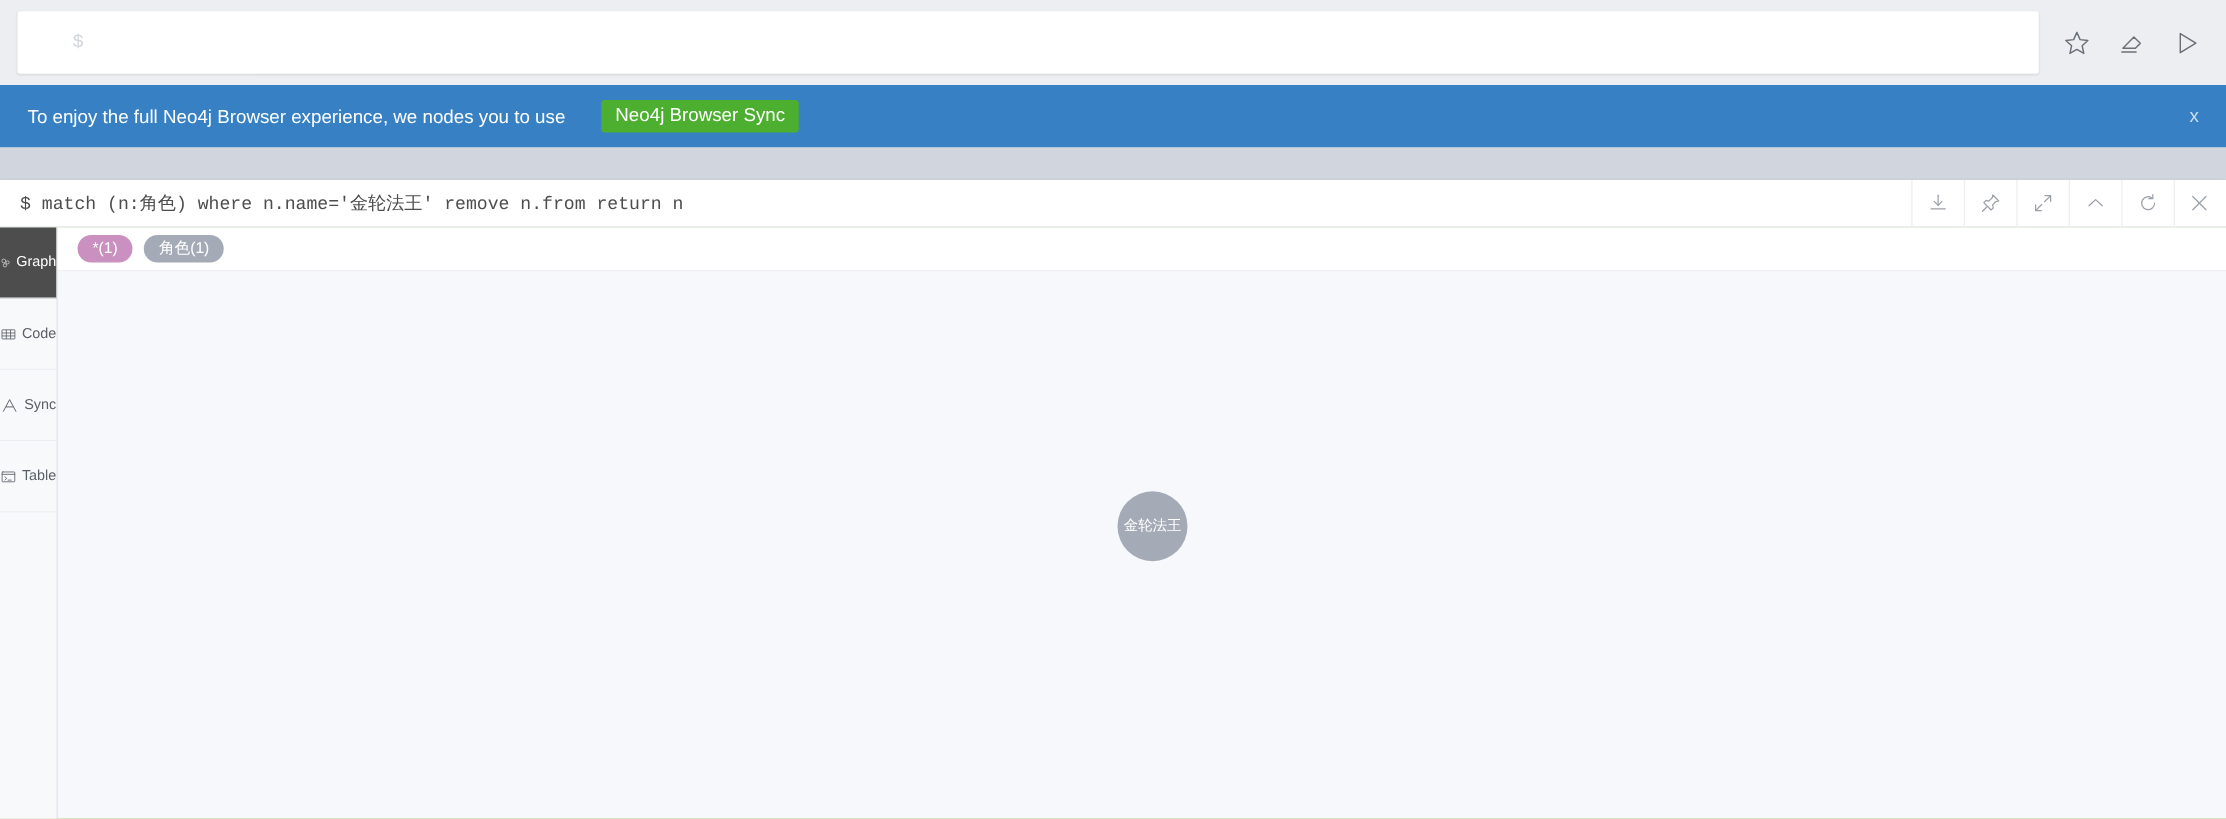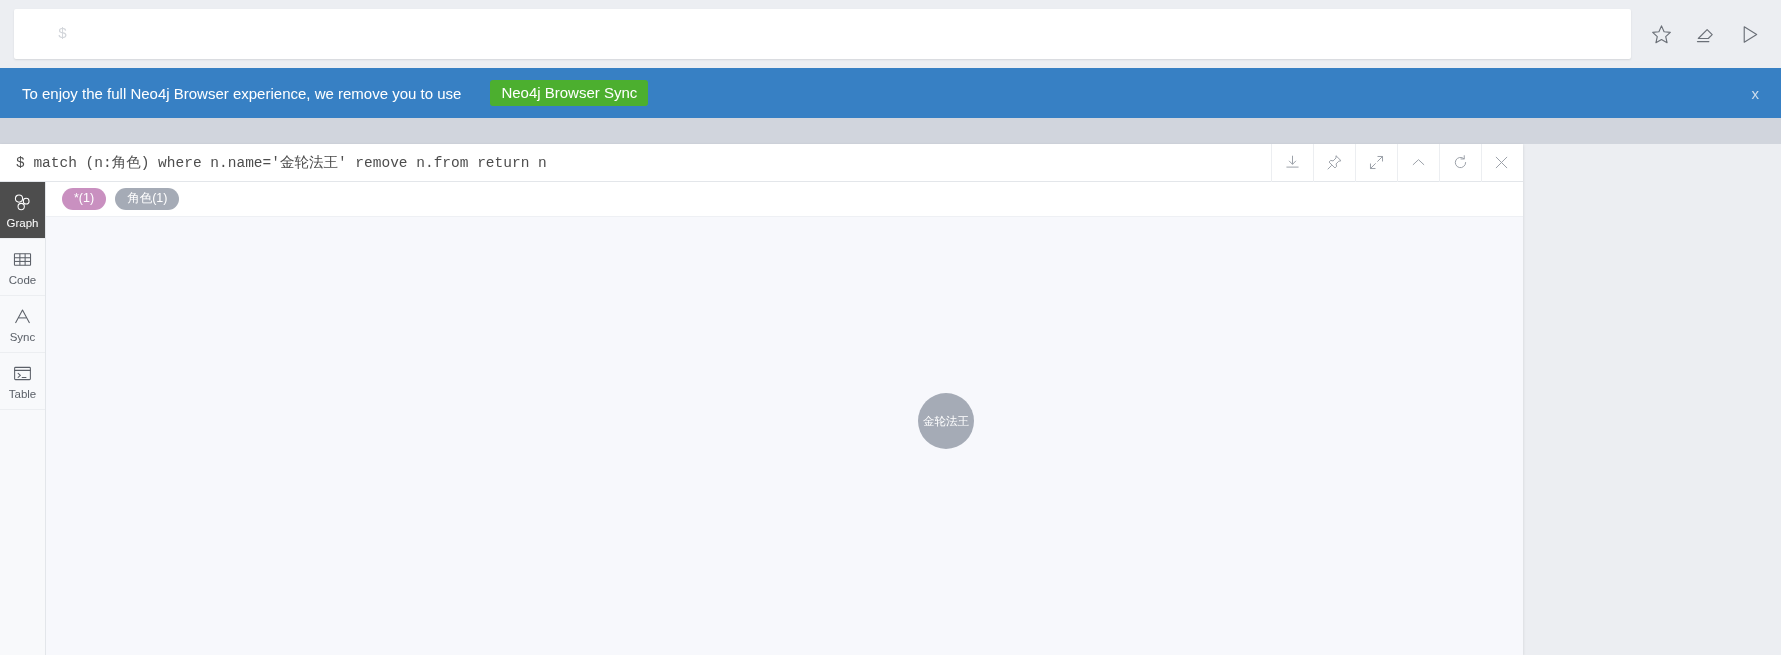--- a/index.html
+++ b/index.html
@@ -61,21 +61,21 @@
   }
 
   
   .gap-band {
     position: absolute; left: 0; top: 118px; width: 1781px; height: 26px;
     background: #d1d5dd;
   }
 
   
   .frame {
-    position: absolute; left: 0; top: 144px; width: 1523px; height: 511px;
+    position: absolute; left: 0; top: 144px; width: 1781px; height: 511px;
     background: #84cc16;
     box-shadow: 0 1px 3px rgba(0,0,0,0.12);
     display: flex; flex-direction: column;
   }
   .frame-header {
     height: 38px; min-height: 38px; display: flex; align-items: center;
     border-bottom: 1px solid #e3e6ea; background: #ffffff;
   }
   .frame-query {
     flex: 1 1 auto; padding-left: 16px; overflow: hidden; white-space: nowrap;
@@ -89,21 +89,21 @@
   .tool-btn:last-child { padding-right: 2px; }
 
   .frame-body { flex: 1 1 auto; display: flex; min-height: 0; }
 
   
   .sidebar {
     width: 46px; min-width: 46px; background: #f8f9fb;
     border-right: 1px solid #e3e6ea; display: flex; flex-direction: column;
   }
   .side-item {
-    height: 57px; display: flex; flex-direction: column;
+    height: 57px; display: flex; flex-direction: row;
     align-items: center; justify-content: center; gap: 4px;
     font-size: 11.5px; color: #5b6068; cursor: pointer;
     border-bottom: 1px solid #eceef1; background: #f8f9fb;
   }
   .side-item.active { background: #4d4d4d; color: #ffffff; }
   .side-item.active svg { stroke: #ffffff; }
   .side-fill { flex: 1 1 auto; background: #f8f9fb; }
 
   
   .canvas-wrap { flex: 1 1 auto; display: flex; flex-direction: column; min-width: 0; }
@@ -158,21 +158,21 @@
       </button>
       <button class="act-btn" title="Run">
         <svg width="23" height="23" viewBox="0 0 24 24" fill="none" stroke="#6b7078" stroke-width="1.2" stroke-linejoin="round">
             <polygon points="6.5,4 19.5,12 6.5,20"></polygon>
           </svg>
       </button>
     </div>
   </div>
 
   <div class="banner" style="background: rgb(55, 128, 196);">
-    <span class="banner-text">To enjoy the full Neo4j Browser experience, we remove you to use</span>
+    <span class="banner-text">To enjoy the full Neo4j Browser experience, we nodes you to use</span>
     <button class="banner-cta" style="background: rgb(76, 175, 47);">Neo4j Browser Sync</button>
     <span class="banner-close">x</span>
   </div>
 
   <div class="gap-band"></div>
 
   <div class="frame">
 
     <div class="frame-header">
       <div class="frame-query">$ match (n:角色) where n.name='金轮法王' remove n.from return n</div>
@@ -257,21 +257,21 @@
         </div>
         <div class="side-fill"></div>
       </div>
 
       <div class="canvas-wrap">
         <div class="chips">
           <span class="chip" style="background: rgb(201, 144, 192);">*(1)</span>
           <span class="chip" style="background: rgb(165, 171, 182); text-align: center;">角色(1)</span>
         </div>
         <div class="canvas" style="background: rgb(247, 248, 252);">
-          <div class="node" style="width: 56px; height: 56px; background: rgb(165, 171, 182); left: 872px; top: 176px;">
+          <div class="node" style="width: 56px; height: 56px; background: rgb(165, 171, 182); left: 848px; top: 176px;">
             <span>金轮法王</span>
           </div>
         </div>
       </div>
     </div>
 
   </div>
 </div>
 
 </body></html>

